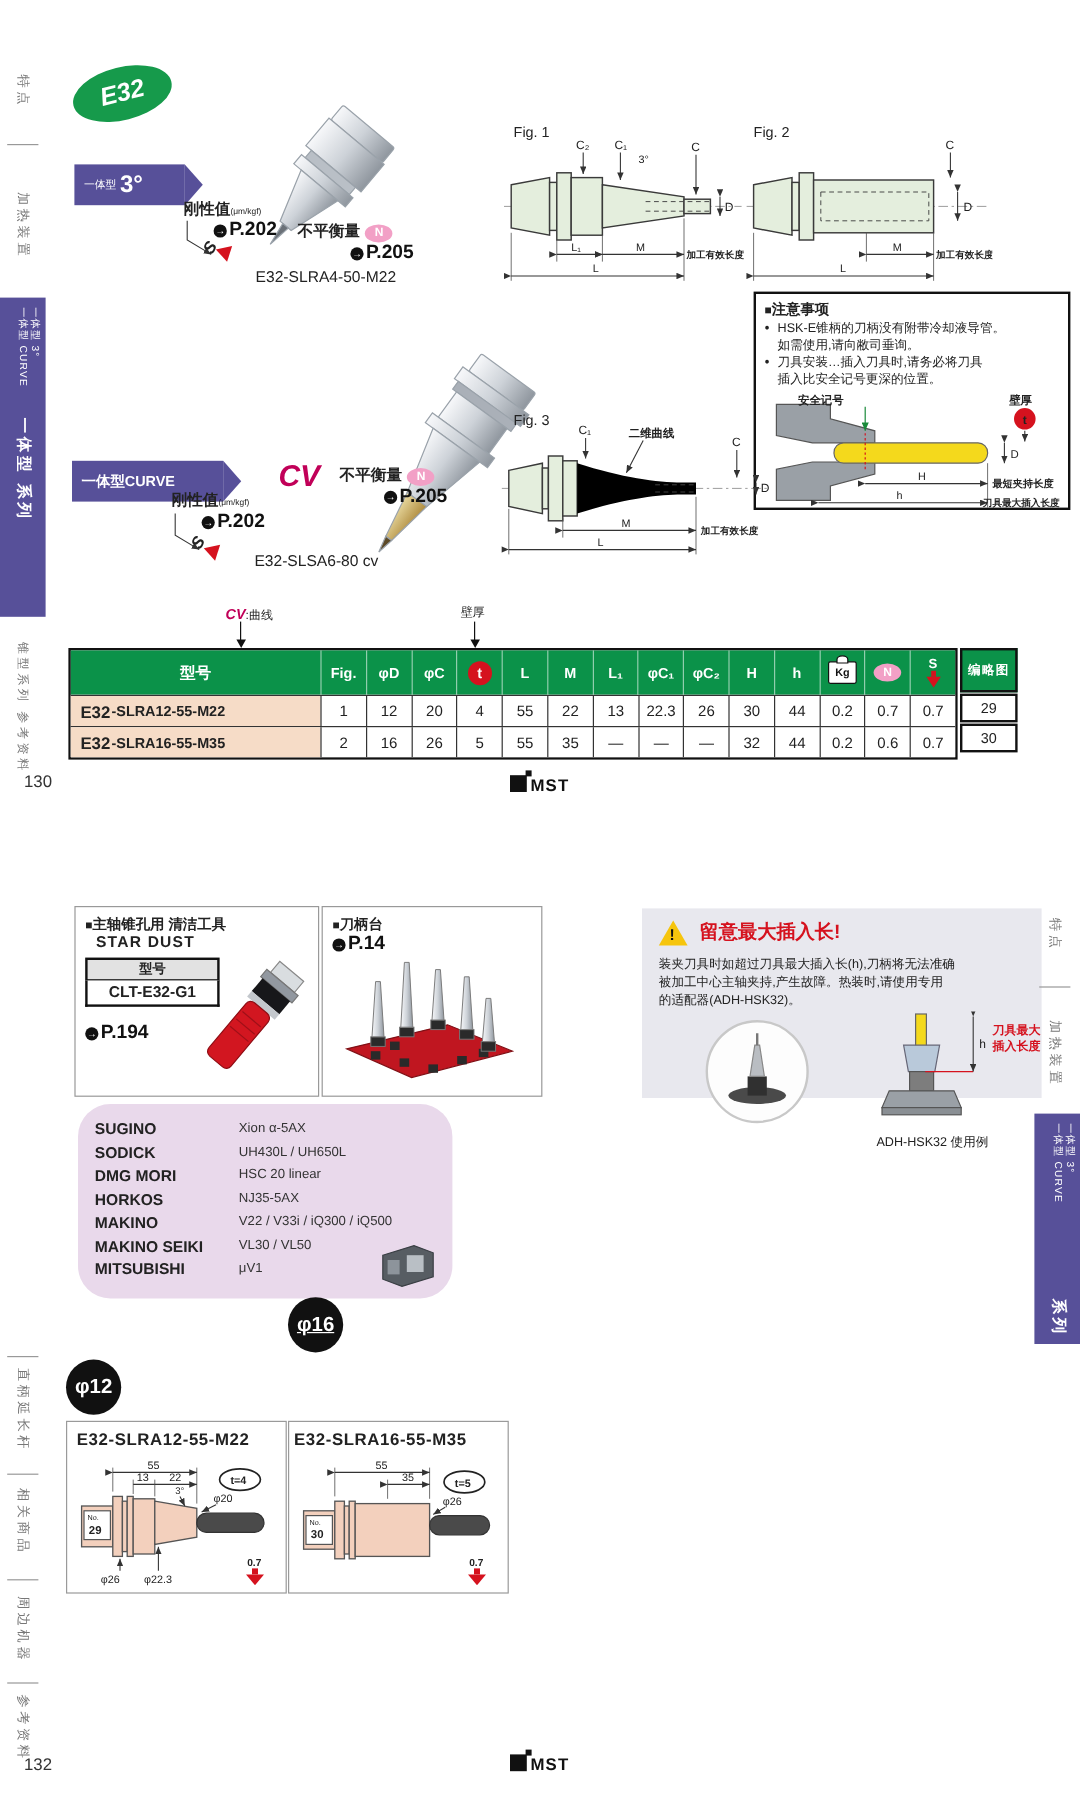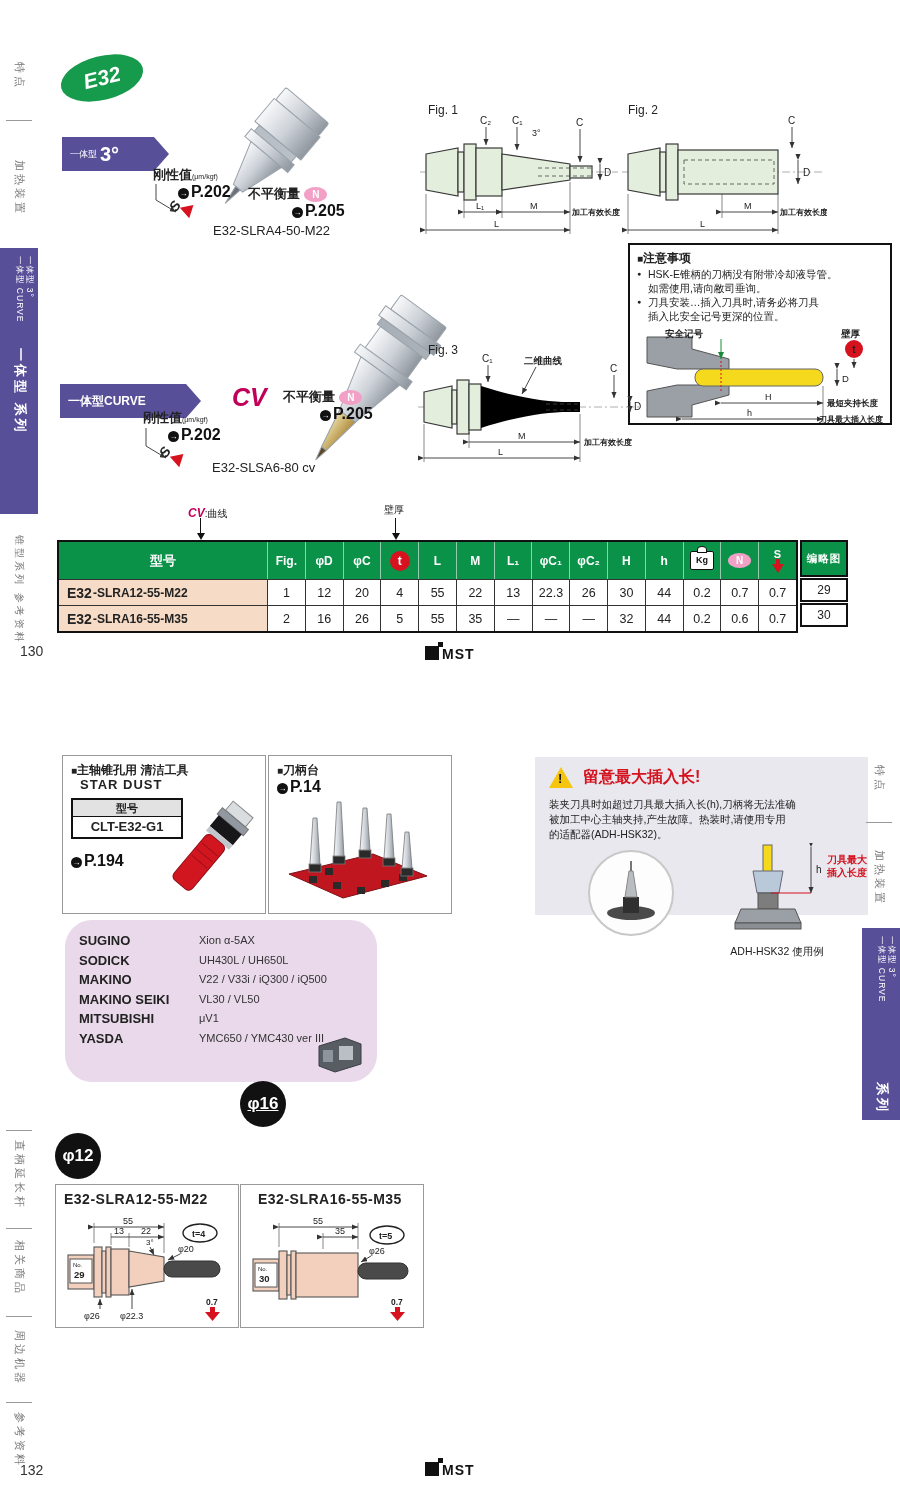--- a/index.html
+++ b/index.html
@@ -503,34 +503,38 @@
   <div class="abs" style="left:65px;top:920px;width:312px;height:162px;background:#e9d9eb;padding:11px 0 0 14px;box-sizing:border-box;border-radius:27px;">
     <div class="machrow">
         <span class="maker">SUGINO</span>
         <span class="models">Xion α-5AX</span>
       </div>
     <div class="machrow">
         <span class="maker">SODICK</span>
         <span class="models">UH430L / UH650L</span>
       </div>
     <div class="machrow">
+        <span class="maker">DMG MORI</span>
+        <span class="models">HSC 20 linear</span>
+      </div>
+    <div class="machrow">
+        <span class="maker">HORKOS</span>
+        <span class="models">NJ35-5AX</span>
+      </div>
+    <div class="machrow">
         <span class="maker">MAKINO</span>
         <span class="models">V22 / V33i / iQ300 / iQ500</span>
       </div>
     <div class="machrow">
         <span class="maker">MAKINO SEIKI</span>
         <span class="models">VL30 / VL50</span>
       </div>
     <div class="machrow">
         <span class="maker">MITSUBISHI</span>
         <span class="models">μV1</span>
-      </div>
-    <div class="machrow">
-        <span class="maker">YASDA</span>
-        <span class="models">YMC650 / YMC430 ver III</span>
       </div>
     <svg class="abs" style="right:10px;bottom:8px;" width="52" height="40">
       <polygon points="4,12 30,4 46,10 46,30 20,38 4,32" fill="#575d63" stroke="#3a3f44"></polygon>
       <rect x="24" y="12" width="14" height="14" fill="#b9bfc5"></rect>
       <rect x="8" y="16" width="10" height="12" fill="#8d949b"></rect>
     </svg>
   </div>
 
   <div class="abs vtext sideitem" style="left:872px;top:765px;">特点</div>
   <div class="sdiv" style="left:866px;top:822px;"></div>
@@ -577,21 +581,21 @@
       <line x1="72" y1="98" x2="72" y2="78" class="dim" marker-end="url(#ah)"></line>
       <text x="60" y="108" font-size="9">φ22.3</text>
       <text x="146" y="94" font-size="8.5" font-weight="bold" fill="#d5121e">0.7</text>
       <rect x="150" y="96" width="5" height="5" fill="#d5121e"></rect>
       <polygon points="145,101 160,101 152.5,110" fill="#d5121e"></polygon>
     </svg>
   </div>
 
   <div class="phibadge" style="left:240px;top:1081px;text-decoration:underline;">φ16</div>
   <div class="dbox d16" style="left:240px;top:1184px;width:182px;height:142px;">
-    <div class="abs" style="left:17px;top:6px;font-weight:bold;font-size:14px;letter-spacing:.5px;">E32-SLRA16-55-M35</div>
+    <div class="abs" style="left:4px;top:6px;font-weight:bold;font-size:14px;letter-spacing:.5px;">E32-SLRA16-55-M35</div>
     <svg class="abs" style="left:4px;top:26px;" width="174" height="112">
       <g class="prof">
         <rect x="8" y="48" width="26" height="32"></rect>
         <rect x="34" y="40" width="8" height="48"></rect>
         <rect x="42" y="44" width="4" height="40"></rect>
         <rect x="46" y="40" width="5" height="48"></rect>
         <rect x="51" y="42" width="62" height="44"></rect>
       </g>
       <rect x="113" y="52" width="50" height="16" rx="8" fill="#4a4a4a" stroke="#333"></rect>
       <rect x="10" y="52" width="22" height="24" fill="#fff" stroke="#555"></rect>

